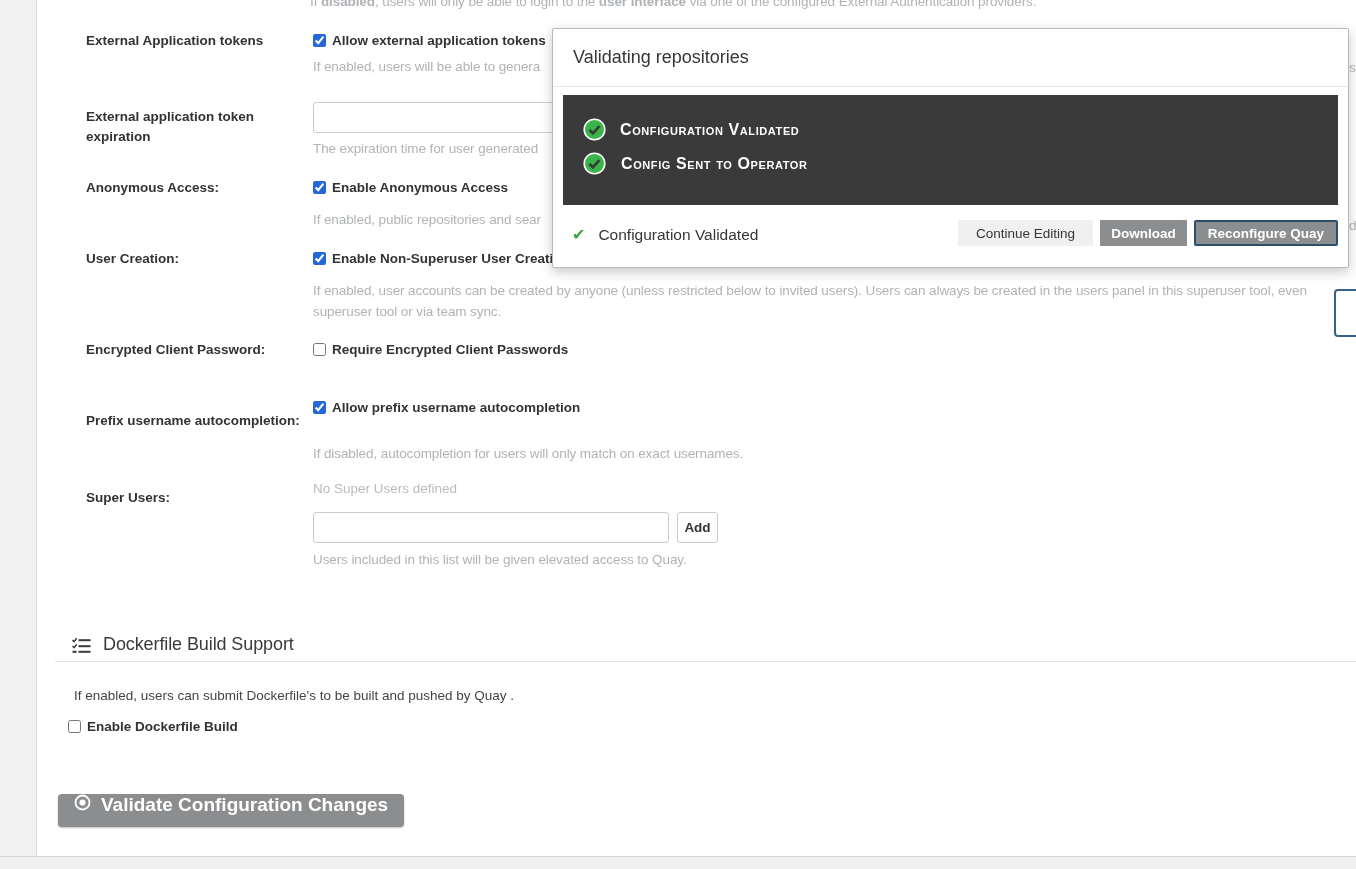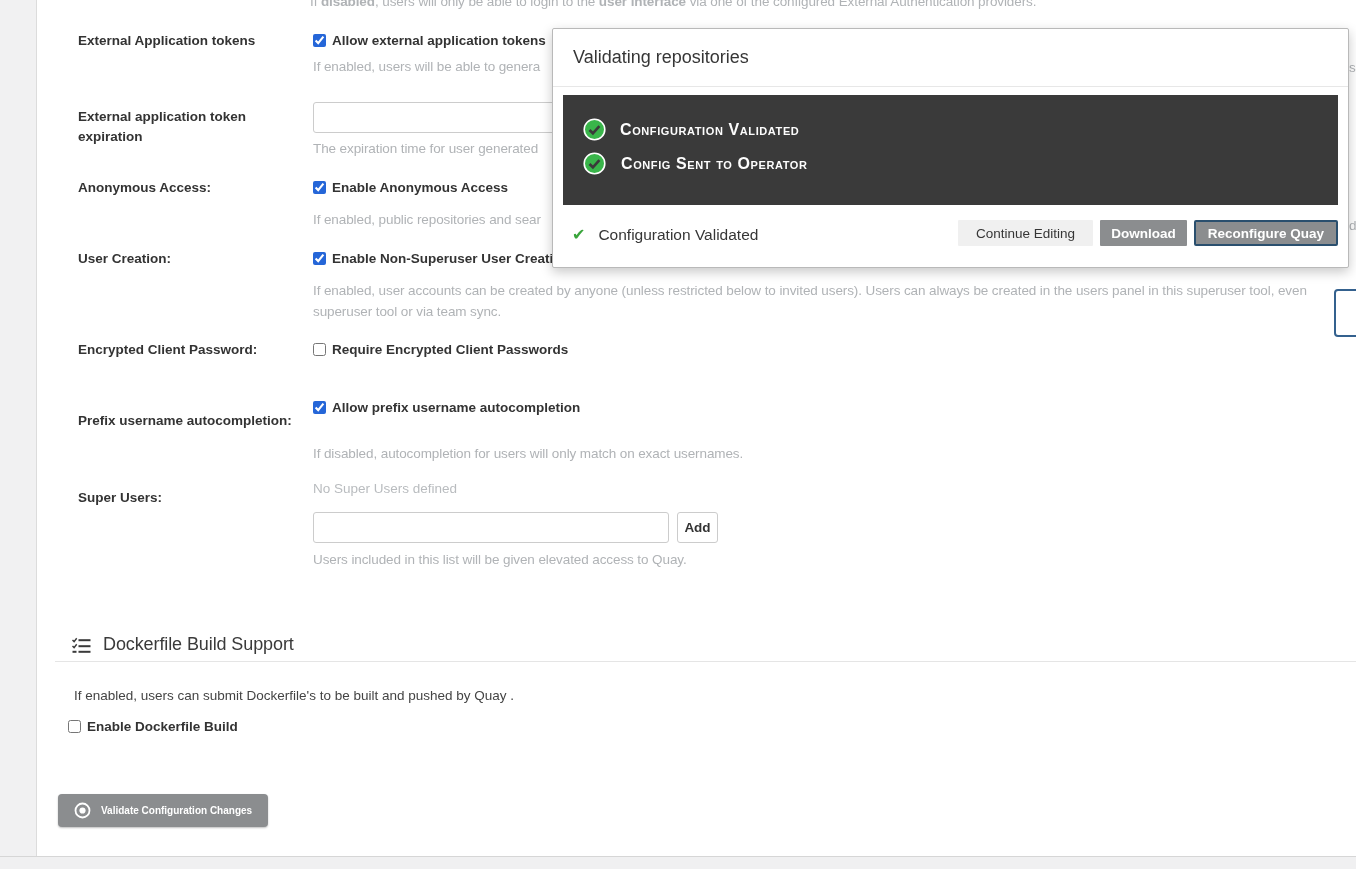--- a/index.html
+++ b/index.html
@@ -9,34 +9,34 @@
     position: relative; width: 1356px; height: 869px;
     overflow: hidden; background: #fff;
   }
   .abs { position: absolute; }
   
   .left-rail { left: 0; top: 0; width: 37px; height: 869px; background: #f1f1f2; border-right: 1px solid #dcdcdc; }
   .bottom-strip { left: 0; top: 856px; width: 1356px; height: 13px; background: #f0f0f1; border-top: 1px solid #d6d6d6; }
   
   .help { color: #b0b3b6; font-size: 13.5px; letter-spacing: -0.1px; white-space: nowrap; }
   .help b { font-weight: 700; color: #b0b3b6; }
-  .field-label { color: #333; font-size: 13.5px; font-weight: 700; line-height: 20px; width: 230px; }
+  .field-label { color: #333; font-size: 13.5px; font-weight: 700; line-height: 20px; width: 230px; margin-left: 8px; }
   .cb-row { display: flex; align-items: center; gap: 6px; }
   .cb-row input[type="checkbox"] { width: 13px; height: 13px; accent-color: #2566d8; margin: 0; }
   .cb-label { color: #333; font-size: 13.5px; font-weight: 700; white-space: nowrap; }
   .text-input { width: 356px; height: 31px; border: 1px solid #ccc; border-radius: 3px; background: #fff; padding: 0 8px; font-size: 13.5px; color: #333; }
   .empty-note { color: #b9bcbf; font-size: 13.5px; }
   .add-btn { height: 31px; width: 41px; background: #fff; border: 1px solid #ccc; border-radius: 3px; color: #333; font-size: 13.5px; font-weight: 700; cursor: pointer; }
   
   .section-title { color: #3a3a3a; font-size: 18px; letter-spacing: -0.1px; }
   .section-rule { left: 55px; top: 661px; width: 1301px; height: 0; border-top: 1px solid #e5e5e5; }
   .section-desc { color: #444; font-size: 13.5px; }
   
-  .validate-btn { left: 58px; top: 794px; height: 33px; padding: 0 16px; display: inline-flex; align-items: center; gap: 10px;
-    background: #8b8d8f; border: none; border-radius: 4px; color: #fff; font-size: 10px; font-weight: 700; cursor: pointer;
+  .validate-btn { left: 58px; top: 794px; height: 33px; padding: 0 16px; display: inline-flex; gap: 10px;
+    background: #8b8d8f; border: none; border-radius: 4px; color: #fff; font-size: 19px; font-weight: 700; cursor: pointer;
     box-shadow: 0 1px 2px rgba(0,0,0,.25); }
   
   .modal { left: 552px; top: 28px; width: 797px; height: 240px; background: #fff; border: 1px solid #b9b9b9;
     border-radius: 2px; box-shadow: 0 4px 12px rgba(0,0,0,.22); z-index: 10; }
   .modal-title { position: absolute; left: 20px; top: 18px; font-size: 18px; color: #363636; }
   .modal-header-line { position: absolute; left: 0; top: 57px; width: 100%; border-top: 1px solid #e7e7e7; }
   .status-panel { position: absolute; left: 10px; top: 66px; width: 775px; height: 110px; background: #3a3a3a; }
   .status-row { position: absolute; left: 20px; display: flex; align-items: center; gap: 14px; }
   .status-label { color: #fdfdfd; font-size: 16px; font-weight: 700; font-variant: small-caps; letter-spacing: 0.6px; }
   .modal-footer-status { position: absolute; left: 19px; top: 196px; display: flex; align-items: center; gap: 13px; }

